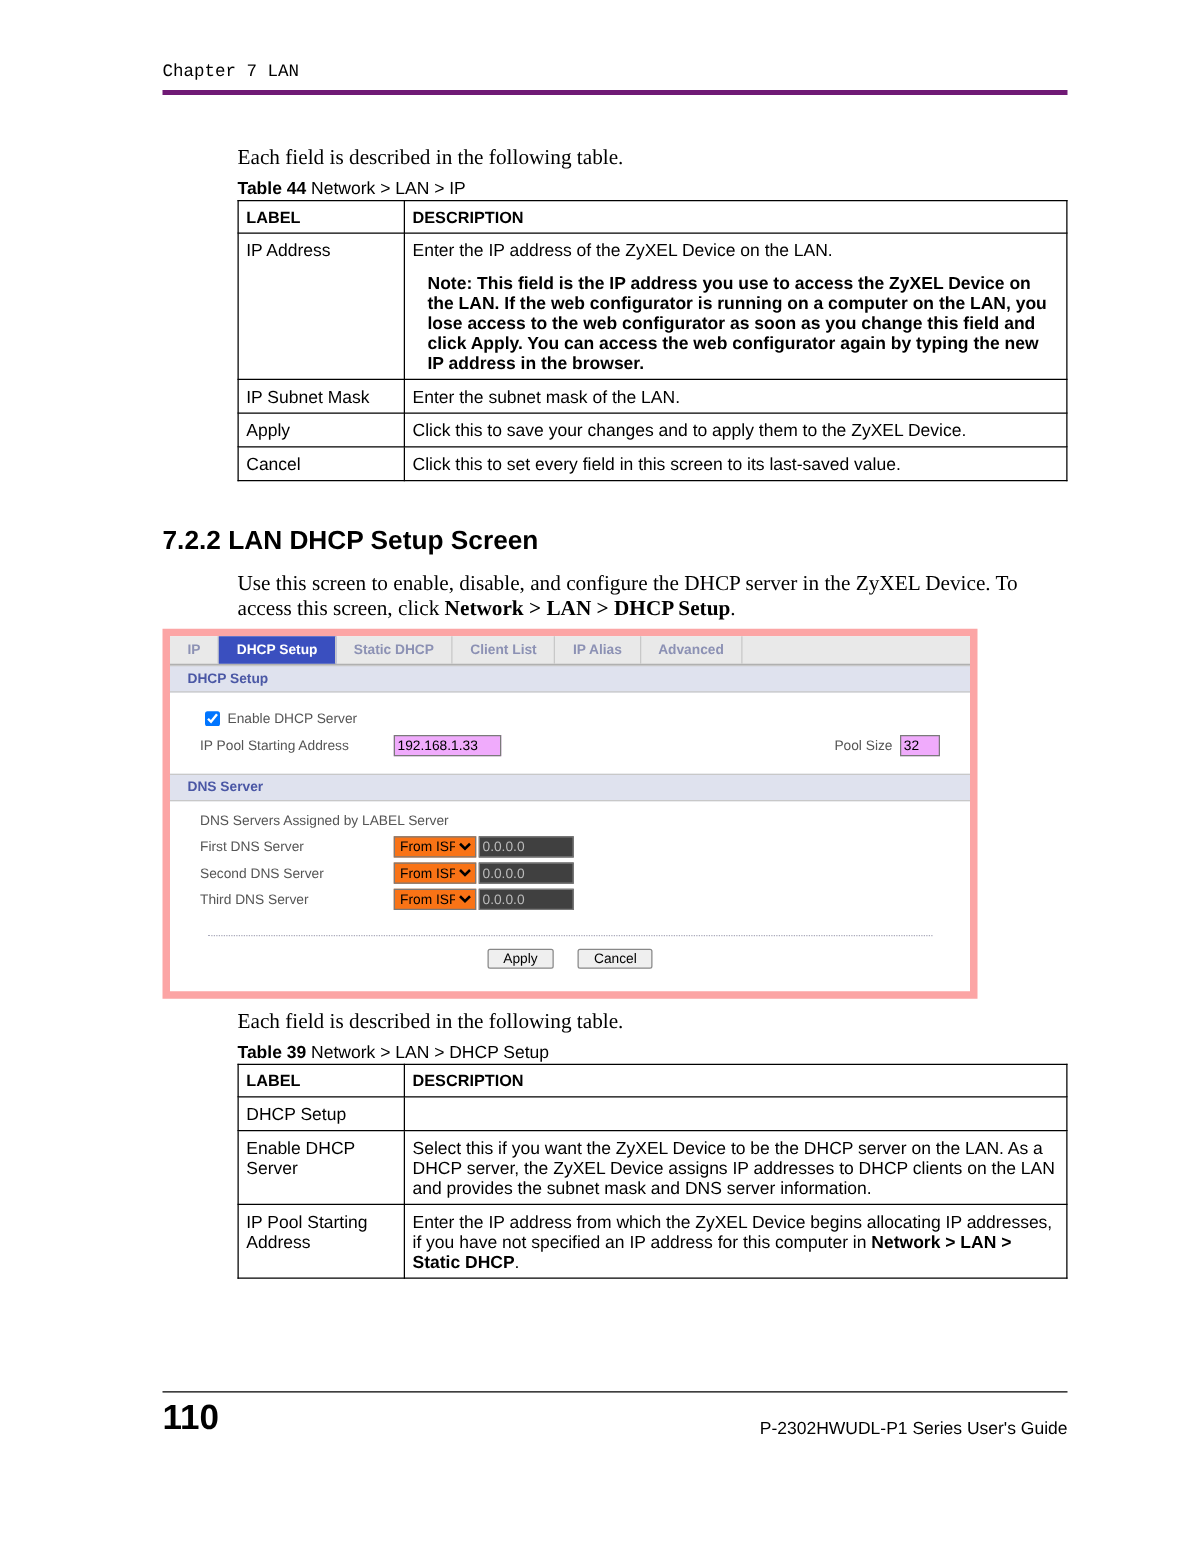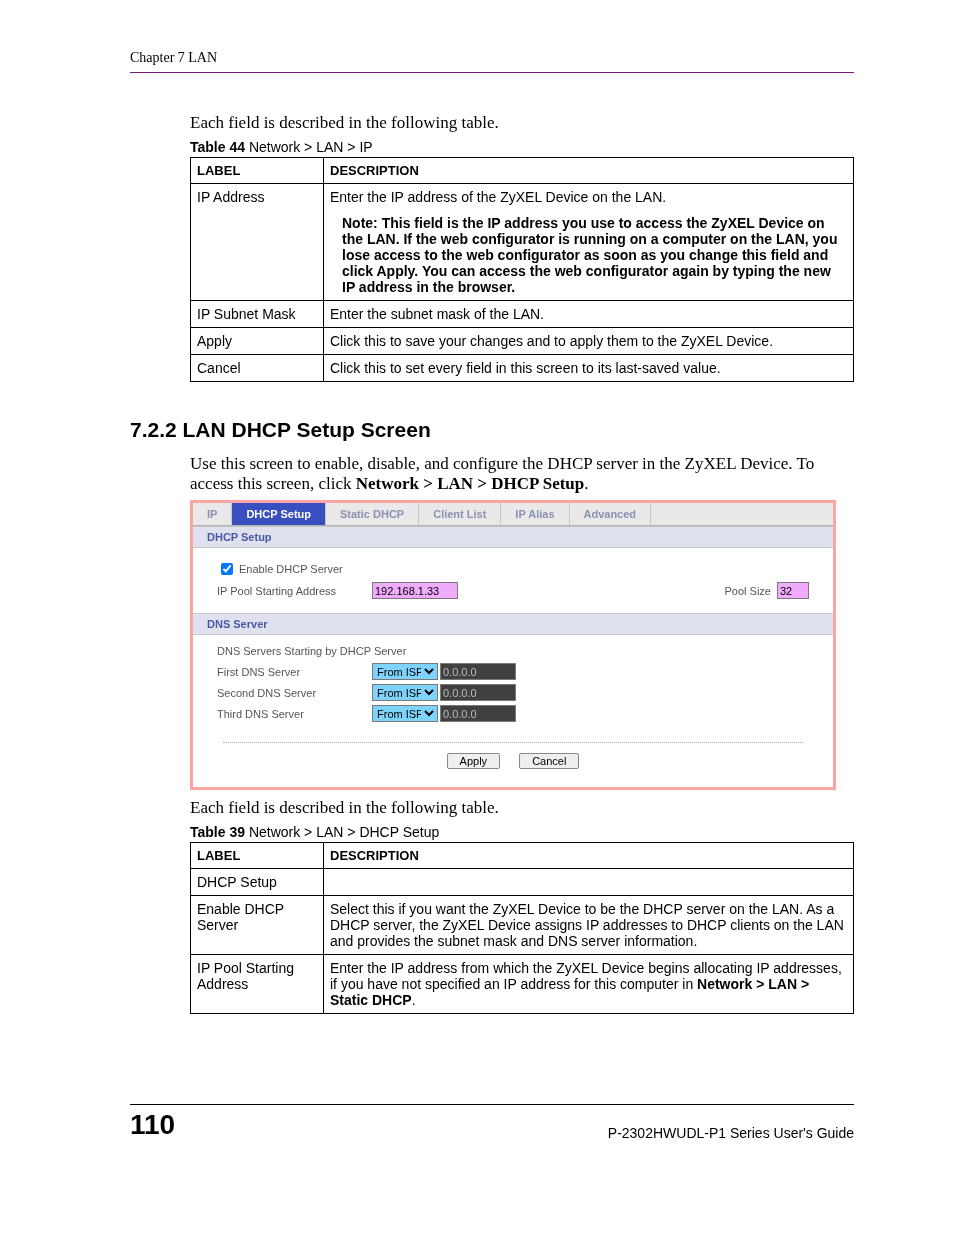--- a/index.html
+++ b/index.html
@@ -9,23 +9,23 @@
     background: #fff;
     color: #000;
     width: 954px;
   }
   .page {
     padding: 50px 100px 40px 130px;
     box-sizing: border-box;
     width: 954px;
   }
   .header {
-    font-family: Liberation Serif, serif;
-    font-size: 14px;
-    border-bottom: 1px solid #701a75;
+    font-family: Liberation Mono, monospace;
+    font-size: 14px;
+    border-bottom: 4px solid #701a75;
     padding-bottom: 6px;
     margin-bottom: 40px;
   }
   .body-text {
     font-size: 17px;
     margin: 6px 0 6px 60px;
   }
   .table-caption {
     font-family: Arial, Helvetica, sans-serif;
     font-size: 14px;
@@ -62,23 +62,22 @@
     font-weight: bold;
     margin: 36px 0 12px 0;
   }
   .fig-caption {
     font-family: Arial, Helvetica, sans-serif;
     font-size: 14px;
     margin: 20px 0 4px 60px;
   }
   
   .figure {
-    margin-left: 60px;
     width: 640px;
-    border: 3px solid #fca5a5;
+    border: 6px solid #fca5a5;
     background: #fff;
     font-family: Arial, Helvetica, sans-serif;
     font-size: 11px;
     color: #555;
   }
   .tabbar {
     display: flex;
     background: #e9e9e9;
     border-bottom: 1px solid #b0b0b0;
   }
@@ -115,21 +114,21 @@
     padding: 0 2px;
     width: 80px;
     background: #f0abfc;
   }
   .row input[type="text"].tiny { width: 26px; }
   .row select {
     border: 1px solid #7a7a7a;
     height: 17px;
     font-size: 11px;
     width: 66px;
-    background: #7dd3fc;
+    background: #f97316;
   }
   .row .ip {
     border: 1px solid #7a7a7a;
     height: 15px;
     font-size: 11px;
     padding: 0 2px;
     width: 70px;
     color: #bbb;
     background: #404040;
     margin-left: 2px;
@@ -240,21 +239,21 @@
         <span class="lbl">IP Pool Starting Address</span>
         <input type="text" class="small" value="192.168.1.33" style="">
         <span style="flex:1"></span>
         <span style="margin-right:6px">Pool Size</span>
         <input type="text" class="small tiny" value="32" style="">
       </div>
     </div>
 
     <div class="section-head">DNS Server</div>
     <div class="section-body">
-      <div class="dns-title">DNS Servers Starting by DHCP Server</div>
+      <div class="dns-title">DNS Servers Assigned by LABEL Server</div>
       <div class="row">
         <span class="lbl">First DNS Server</span>
         <select><option>From ISP</option></select>
         <input type="text" class="ip" value="0.0.0.0" style="">
       </div>
       <div class="row">
         <span class="lbl">Second DNS Server</span>
         <select><option>From ISP</option></select>
         <input type="text" class="ip" value="0.0.0.0" style="">
       </div>

